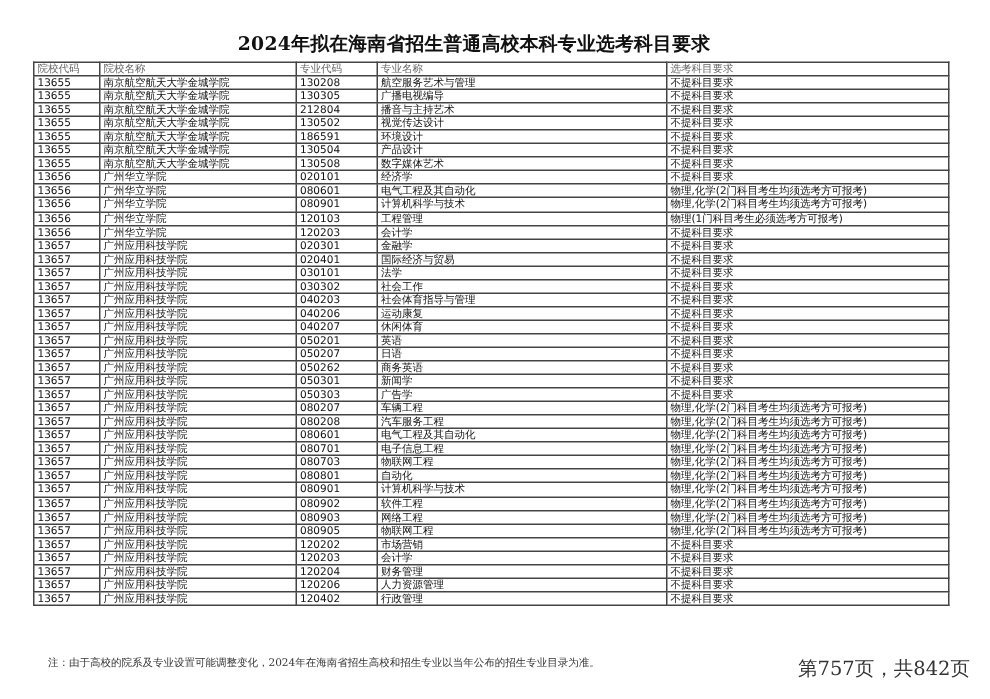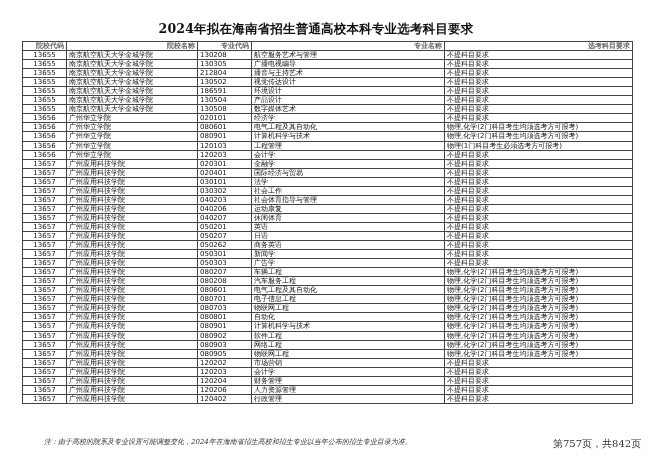--- a/index.html
+++ b/index.html
@@ -1,24 +1,24 @@
 <!DOCTYPE html>
 <html><head>
 <meta charset="utf-8">
 <style>
   html, body { margin: 0; padding: 0; background: #ffffff; }
   body { width: 660px; height: 466px; position: relative; overflow: hidden; font-family: "DejaVu Sans", sans-serif; color: #111; }
   .title { position: absolute; top: 21px; left: 0; width: 632px; text-align: center; font-family: "DejaVu Serif", serif; font-weight: bold; font-size: 12.5px; letter-spacing: 0.2px; color: #111; }
   table.grid { position: absolute; top: 41px; left: 22px; width: 610px; border-collapse: collapse; table-layout: fixed; border: 1.2px solid #222; }
   table.grid th, table.grid td { border: 0.8px solid #444; height: 8.05px; padding: 0 2px; font-size: 7px; line-height: 8px; white-space: nowrap; overflow: hidden; }
-  table.grid th { font-family: "DejaVu Serif", serif; font-weight: bold; color: #666; text-align: right; }
-  td.code { text-align: center; }
+  table.grid th { font-family: "DejaVu Serif", serif; font-weight: normal; color: #666; text-align: left; }
+  td.code { text-align: left; }
   td.left { text-align: left; }
-  .note { position: absolute; top: 437px; left: 44px; font-family: "DejaVu Serif", serif; font-size: 7px; color: #333; font-style: italic; }
-  .page { position: absolute; top: 437px; left: 553px; font-family: "DejaVu Serif", serif; font-size: 10px; color: #333; }
+  .note { position: absolute; top: 437px; left: 32px; font-family: "DejaVu Serif", serif; font-size: 7px; color: #333; }
+  .page { position: absolute; top: 437px; left: 532px; font-family: "DejaVu Serif", serif; font-size: 13px; color: #333; }
 </style>
 </head>
 <body>
 
 <div class="title">2024年拟在海南省招生普通高校本科专业选考科目要求</div>
 
 <table class="grid">
   <colgroup>
     <col style="width:44px">
       <col style="width:131px">

